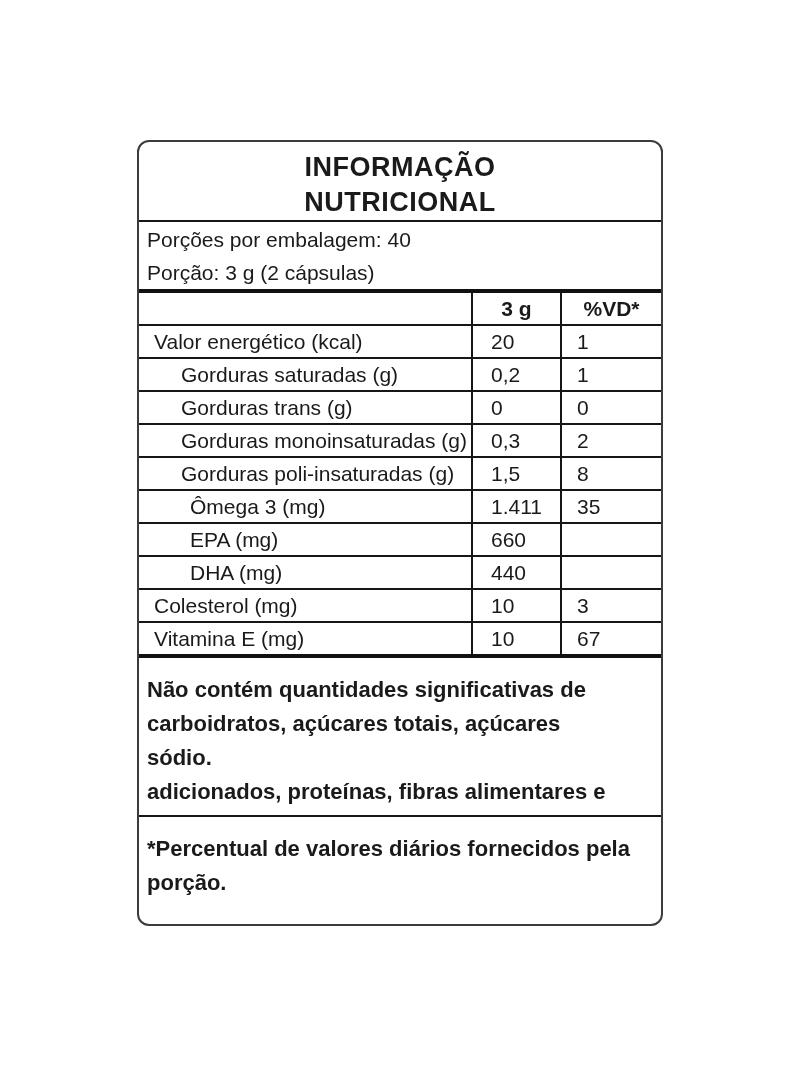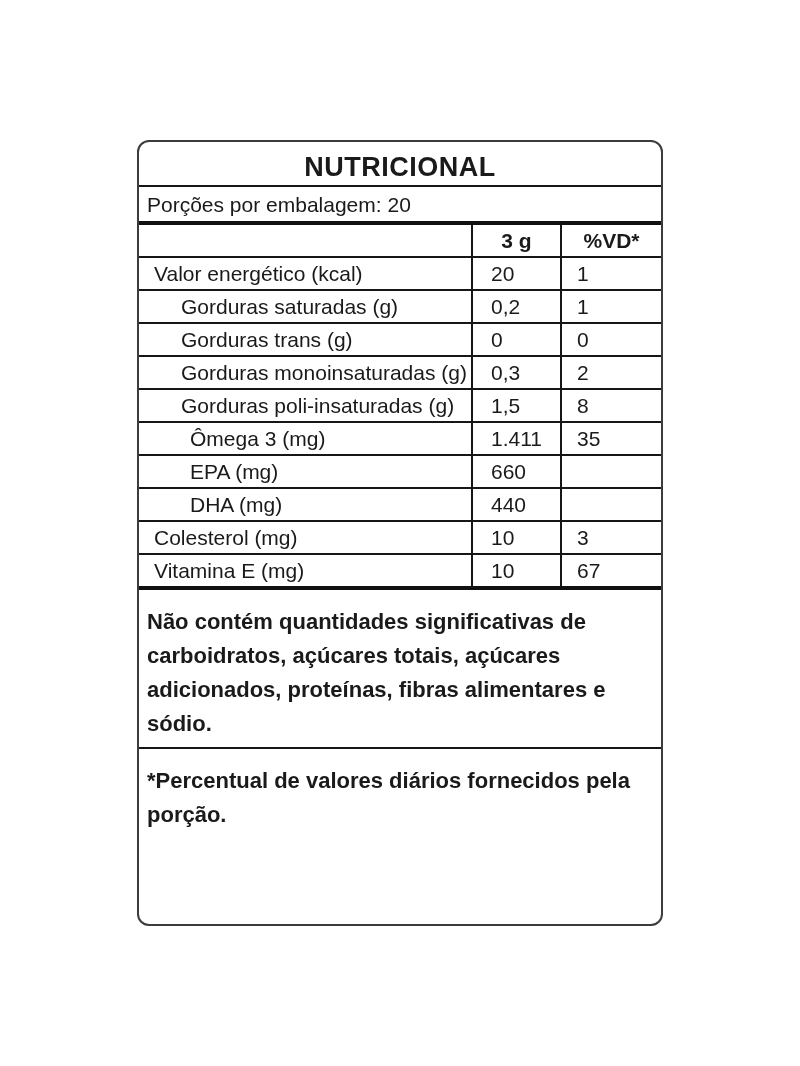--- a/index.html
+++ b/index.html
@@ -87,27 +87,29 @@
   .note-divider {
     margin: 2px 0;
   }
 </style>
 </head>
 <body>
 
 <div class="label-box">
 
   <div class="title">
+    <div>INFORMAÇÃO</div>
     <div>NUTRICIONAL</div>
   </div>
 
   <div class="divider"></div>
 
   <div class="serving">
-    <div>Porções por embalagem: 20</div>
+    <div>Porções por embalagem: 40</div>
+    <div>Porção: 3 g (2 cápsulas)</div>
   </div>
 
   <table class="nutrition-table">
     <colgroup>
       <col class="c-name">
         <col class="c-amount">
         <col class="c-dv">
     </colgroup>
     <thead>
       <tr>
@@ -166,22 +168,22 @@
           <td class="col-name indent-0">Vitamina E (mg)</td>
           <td class="col-amount">10</td>
           <td class="col-dv">67</td>
         </tr>
       </tbody>
   </table>
 
   <div class="note" id="note1">
       <div>Não contém quantidades significativas de</div>
       <div>carboidratos, açúcares totais, açúcares</div>
+      <div>sódio.</div>
       <div>adicionados, proteínas, fibras alimentares e</div>
-      <div>sódio.</div>
     </div>
 
   <div class="divider note-divider"></div>
 
   <div class="note" id="note2">
       <div>*Percentual de valores diários fornecidos pela</div>
       <div>porção.</div>
     </div>
 
 </div>

